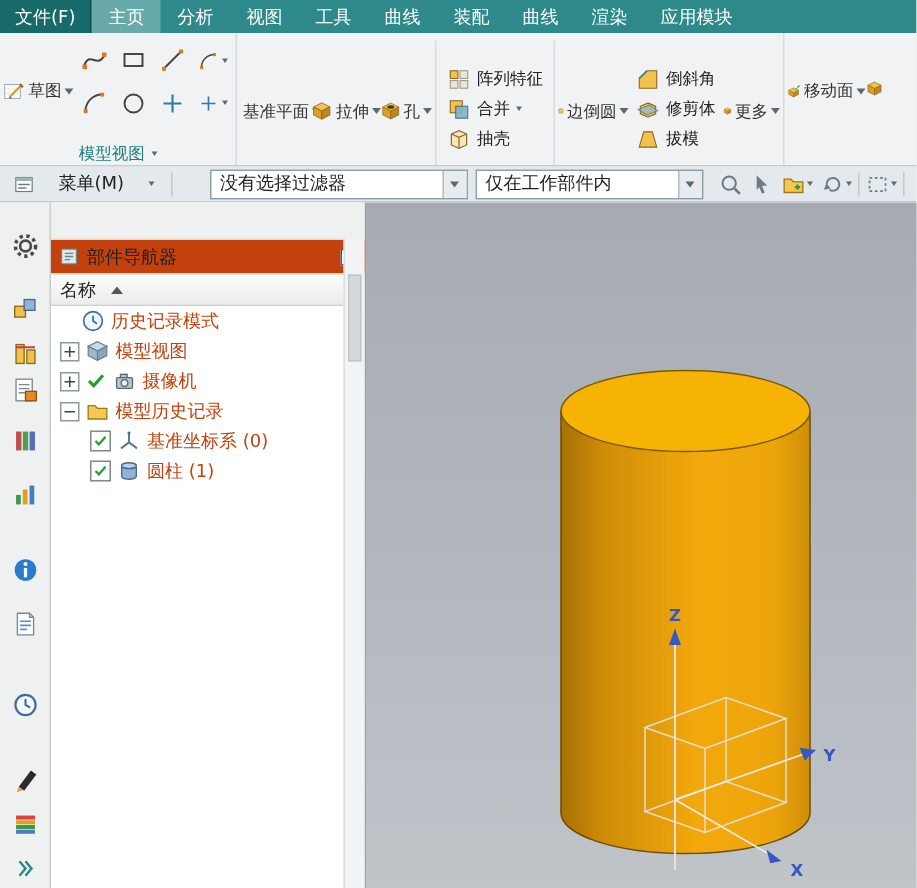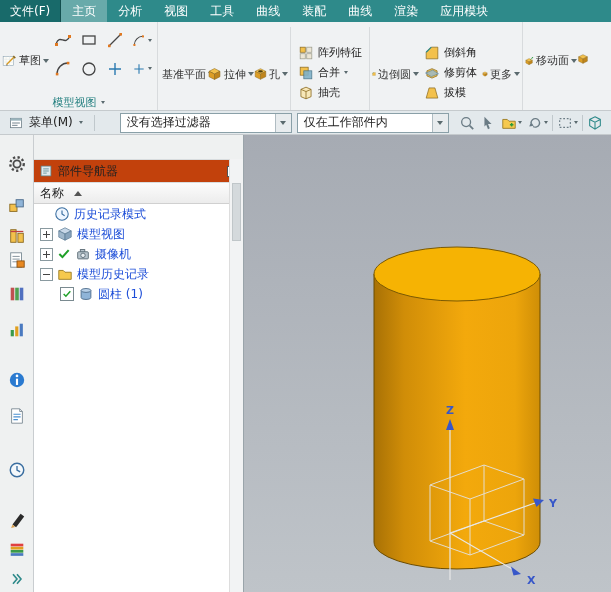--- a/index.html
+++ b/index.html
@@ -31,21 +31,21 @@
   .vsep{width:1px;background:#d8dbdd;margin:4px 2px;flex:none;}
   .ic14{width:14px;height:14px;display:block;}
   .ic16{width:16px;height:16px;display:block;}
   .ic18{width:18px;height:18px;display:block;}
   .ic22{width:22px;height:22px;display:block;}
   .ic26{width:26px;height:26px;display:block;}
   .partial-btn{width:12px;overflow:hidden;display:flex;align-items:center;}
 
   
   .selbar{height:23px;background:#e3e9ec;border-bottom:1px solid #c5cacd;display:flex;align-items:center;padding:0 3px;gap:5px;flex:none;}
-  .menu-btn{display:flex;align-items:center;gap:6px;padding:1px 5px;border:1px solid transparent;}
+  .menu-btn{display:flex;align-items:center;gap:16px;padding:1px 5px;border:1px solid transparent;}
   .combo{height:18px;background:#fff;border:1px solid #8aa0a8;display:flex;align-items:center;}
   .combo-text{padding:0 6px;white-space:nowrap;overflow:hidden;font-size:12px;color:#222;}
   .combo-btn{width:15px;height:100%;background:#e8ecee;border-left:1px solid #b0bcc2;display:flex;align-items:center;justify-content:center;flex:none;}
   .combo.w170{width:170px;margin-left:20px;} .combo.w150{width:150px;}
   .selbar-icons{display:flex;align-items:center;gap:3px;margin-left:4px;overflow:hidden;flex:1;}
   .sb-btn{display:flex;align-items:center;gap:1px;padding:1px;}
   .sep-v{width:1px;height:16px;background:#c0c8cc;flex:none;}
 
   
   .main{flex:1;display:flex;min-height:0;}
@@ -59,21 +59,21 @@
   
   .navigator{width:209px;background:#fff;border-right:1px solid #9aa4aa;position:relative;display:flex;flex-direction:column;flex:none;}
   .nav-top{height:24px;background:#eff1f1;border-bottom:1px solid #d8dcde;flex:none;}
   .nav-header{height:22px;display:flex;align-items:center;gap:5px;padding:0 5px;background:#c2410c;border-bottom:1px solid #d8dcde;flex:none;}
   .nav-title{flex:1;font-size:12px;color:#222;}
   .float-box{width:9px;height:9px;border:1px solid #555;background:#fff;flex:none;}
   .nav-colhead{height:20px;display:flex;align-items:center;padding:0 6px;background:linear-gradient(#fcfcfc,#ececec);border-bottom:1px solid #d0d0d0;margin-right:13px;flex:none;}
   .sort-up{width:0;height:0;border-left:4px solid transparent;border-right:4px solid transparent;border-bottom:5px solid #555;margin-left:10px;}
   .nav-tree{flex:1;overflow:hidden;margin-right:13px;}
   .trow{height:20px;display:flex;align-items:center;gap:4px;padding-left:6px;white-space:nowrap;}
-  .tlabel{font-size:12px;color:#1d4ed8;}
+  .tlabel{font-size:12px;color:#c2410c;}
   .exp{width:11px;height:11px;border:1px solid #8a9aa0;background:#fff;position:relative;flex:none;}
   .exp::before{content:"";position:absolute;left:2px;right:2px;top:50%;margin-top:-0.5px;height:1px;background:#444;}
   .exp.plus::after{content:"";position:absolute;top:2px;bottom:2px;left:50%;margin-left:-0.5px;width:1px;background:#444;}
   .chk{width:12px;height:12px;border:1px solid #7a8a90;background:#fff;flex:none;display:flex;align-items:center;justify-content:center;}
   .chk svg{width:10px;height:10px;display:block;}
   .nav-scroll{position:absolute;top:24px;right:0;bottom:0;width:13px;background:#f2f3f4;border-left:1px solid #ddd;}
   .nav-thumb{position:absolute;top:24px;left:2px;right:2px;height:56px;background:#d4d9dc;border:1px solid #c0c6c9;}
 
   
   .viewport{flex:1;position:relative;min-width:0;}
@@ -645,20 +645,31 @@
               <use href="#i-camera"></use>
             </svg>
           <span class="tlabel">摄像机</span>
         </div>
         <div class="trow">
           <span class="exp"></span>
           <svg class="ic16">
               <use href="#i-folder"></use>
             </svg>
           <span class="tlabel">模型历史记录</span>
+        </div>
+        <div class="trow" style="padding-left:26px">
+          <span class="chk">
+              <svg viewBox="0 0 18 18">
+                <use href="#i-check"></use>
+              </svg>
+            </span>
+          <svg class="ic16">
+              <use href="#i-csys"></use>
+            </svg>
+          <span class="tlabel">基准坐标系 (0)</span>
         </div>
         <div class="trow" style="padding-left:26px">
           <span class="chk">
               <svg viewBox="0 0 18 18">
                 <use href="#i-check"></use>
               </svg>
             </span>
           <svg class="ic16">
               <use href="#i-cyl"></use>
             </svg>

